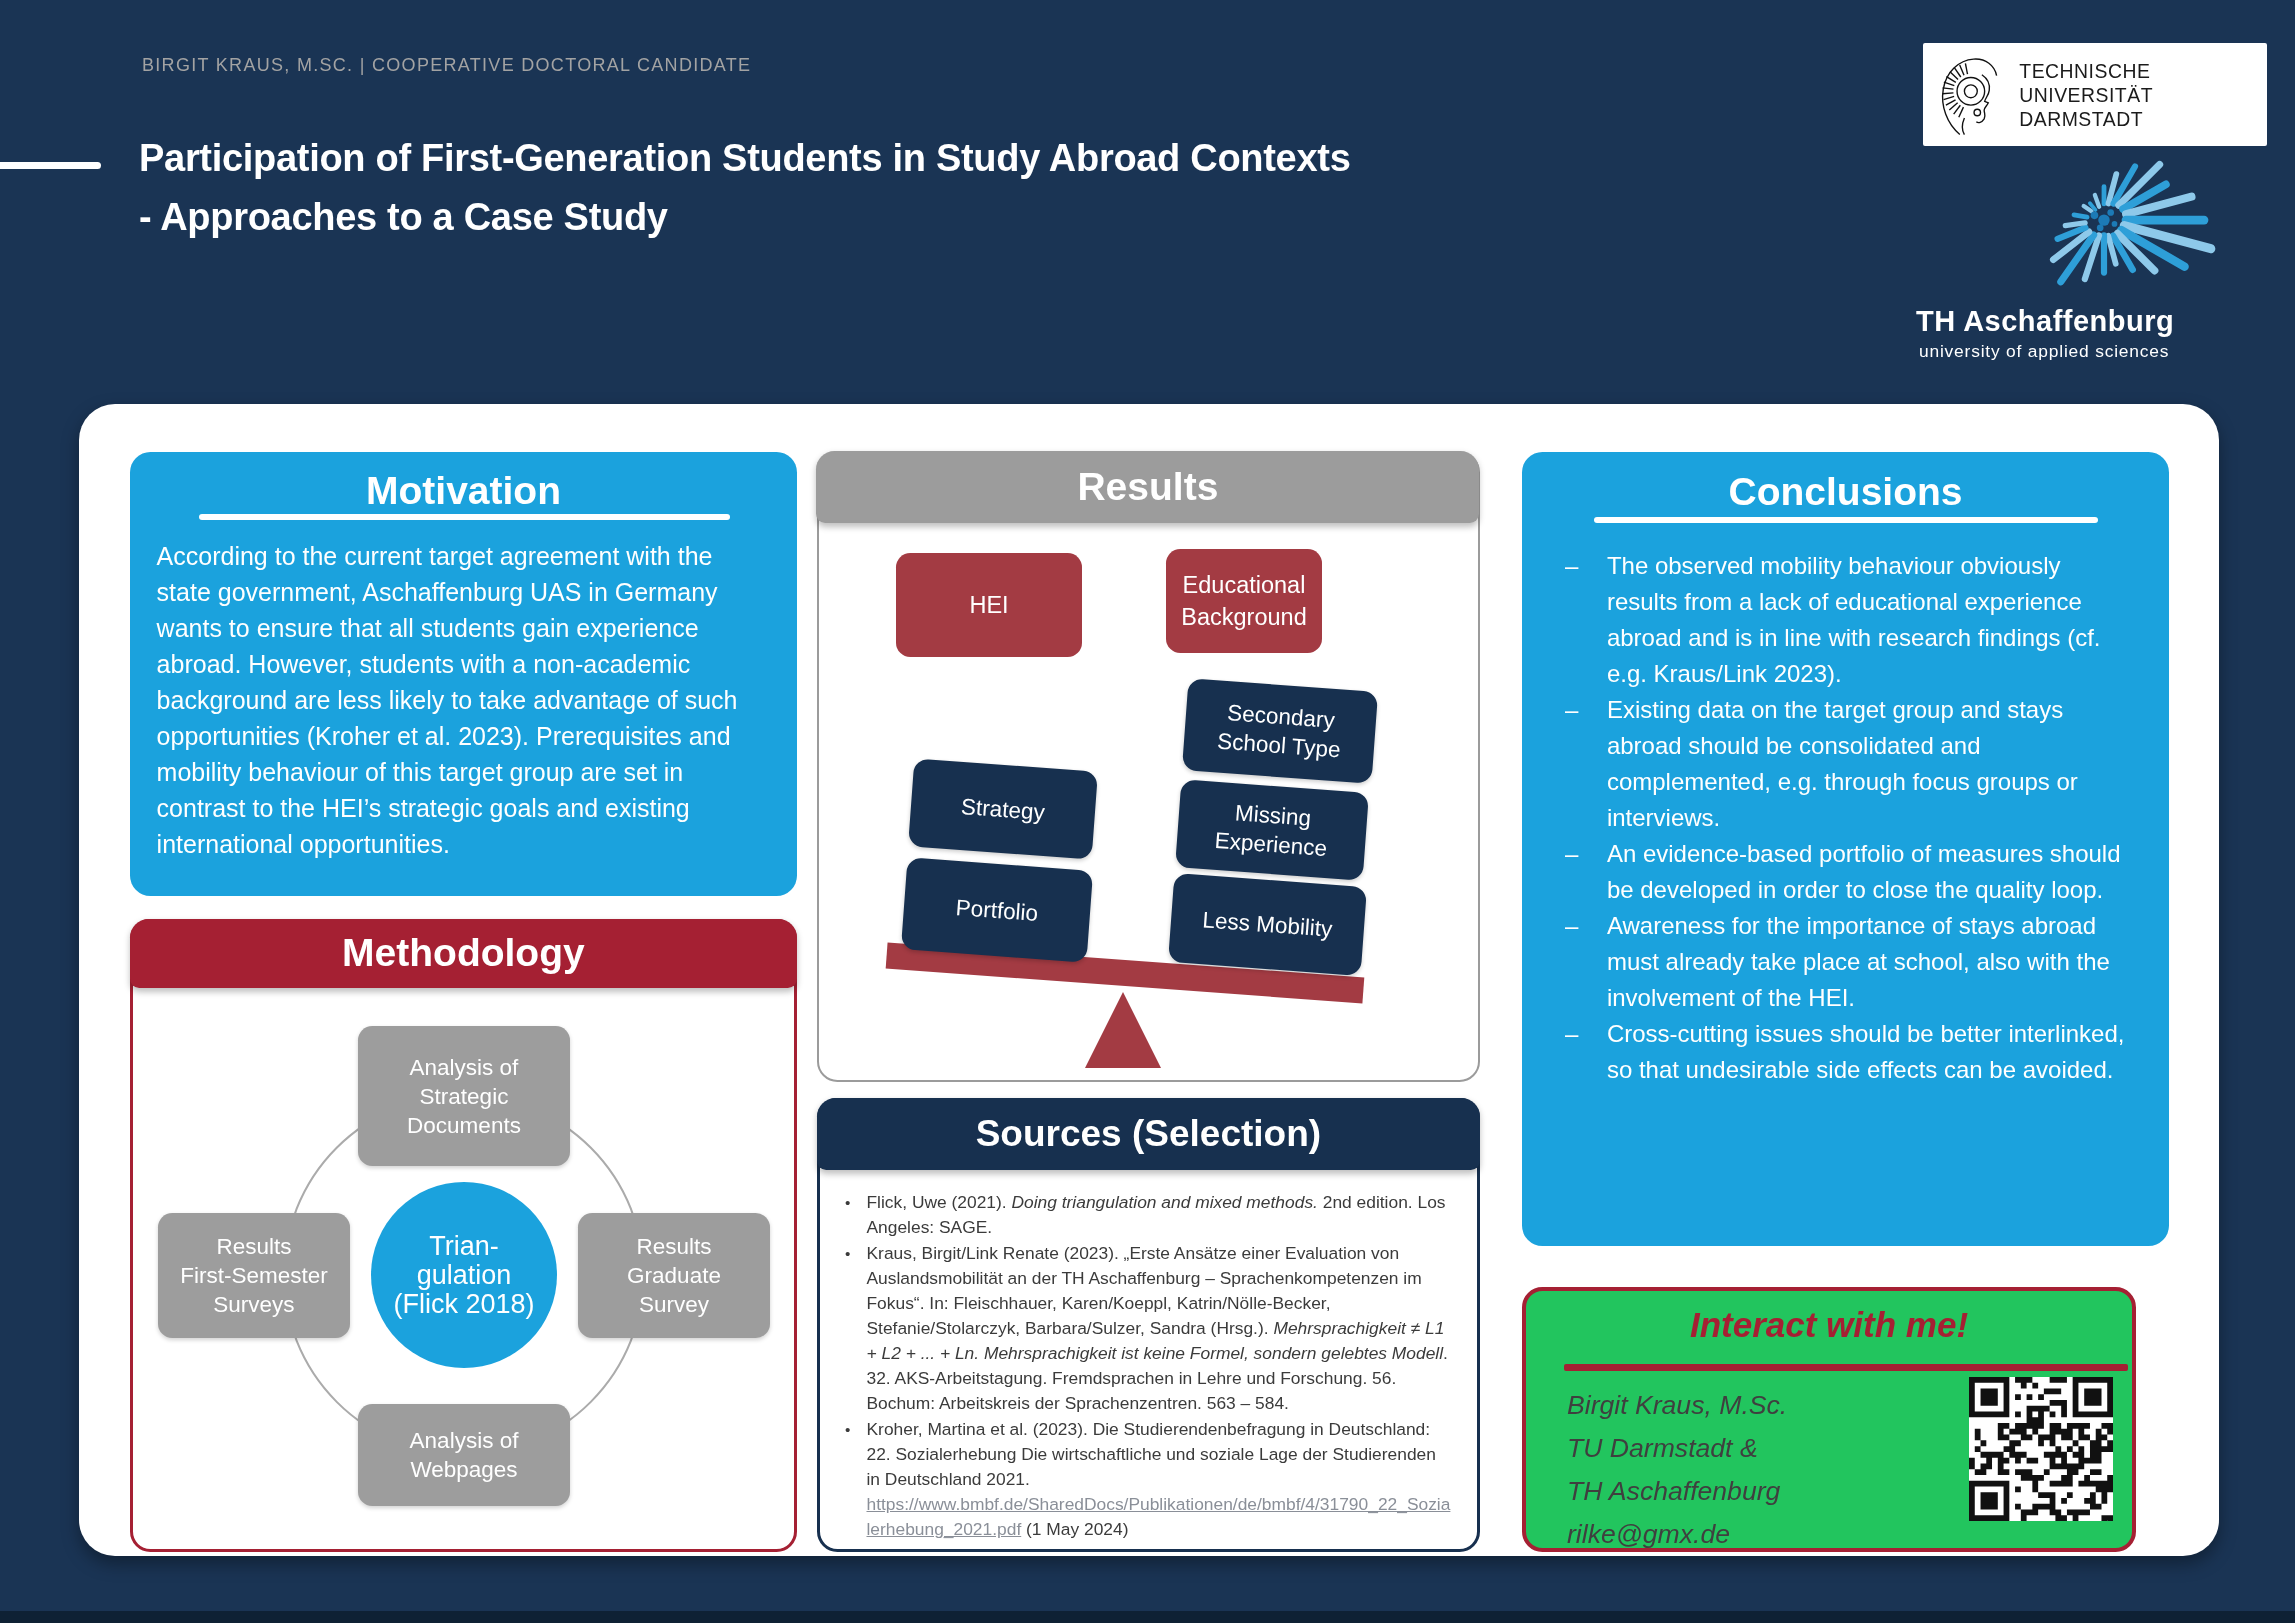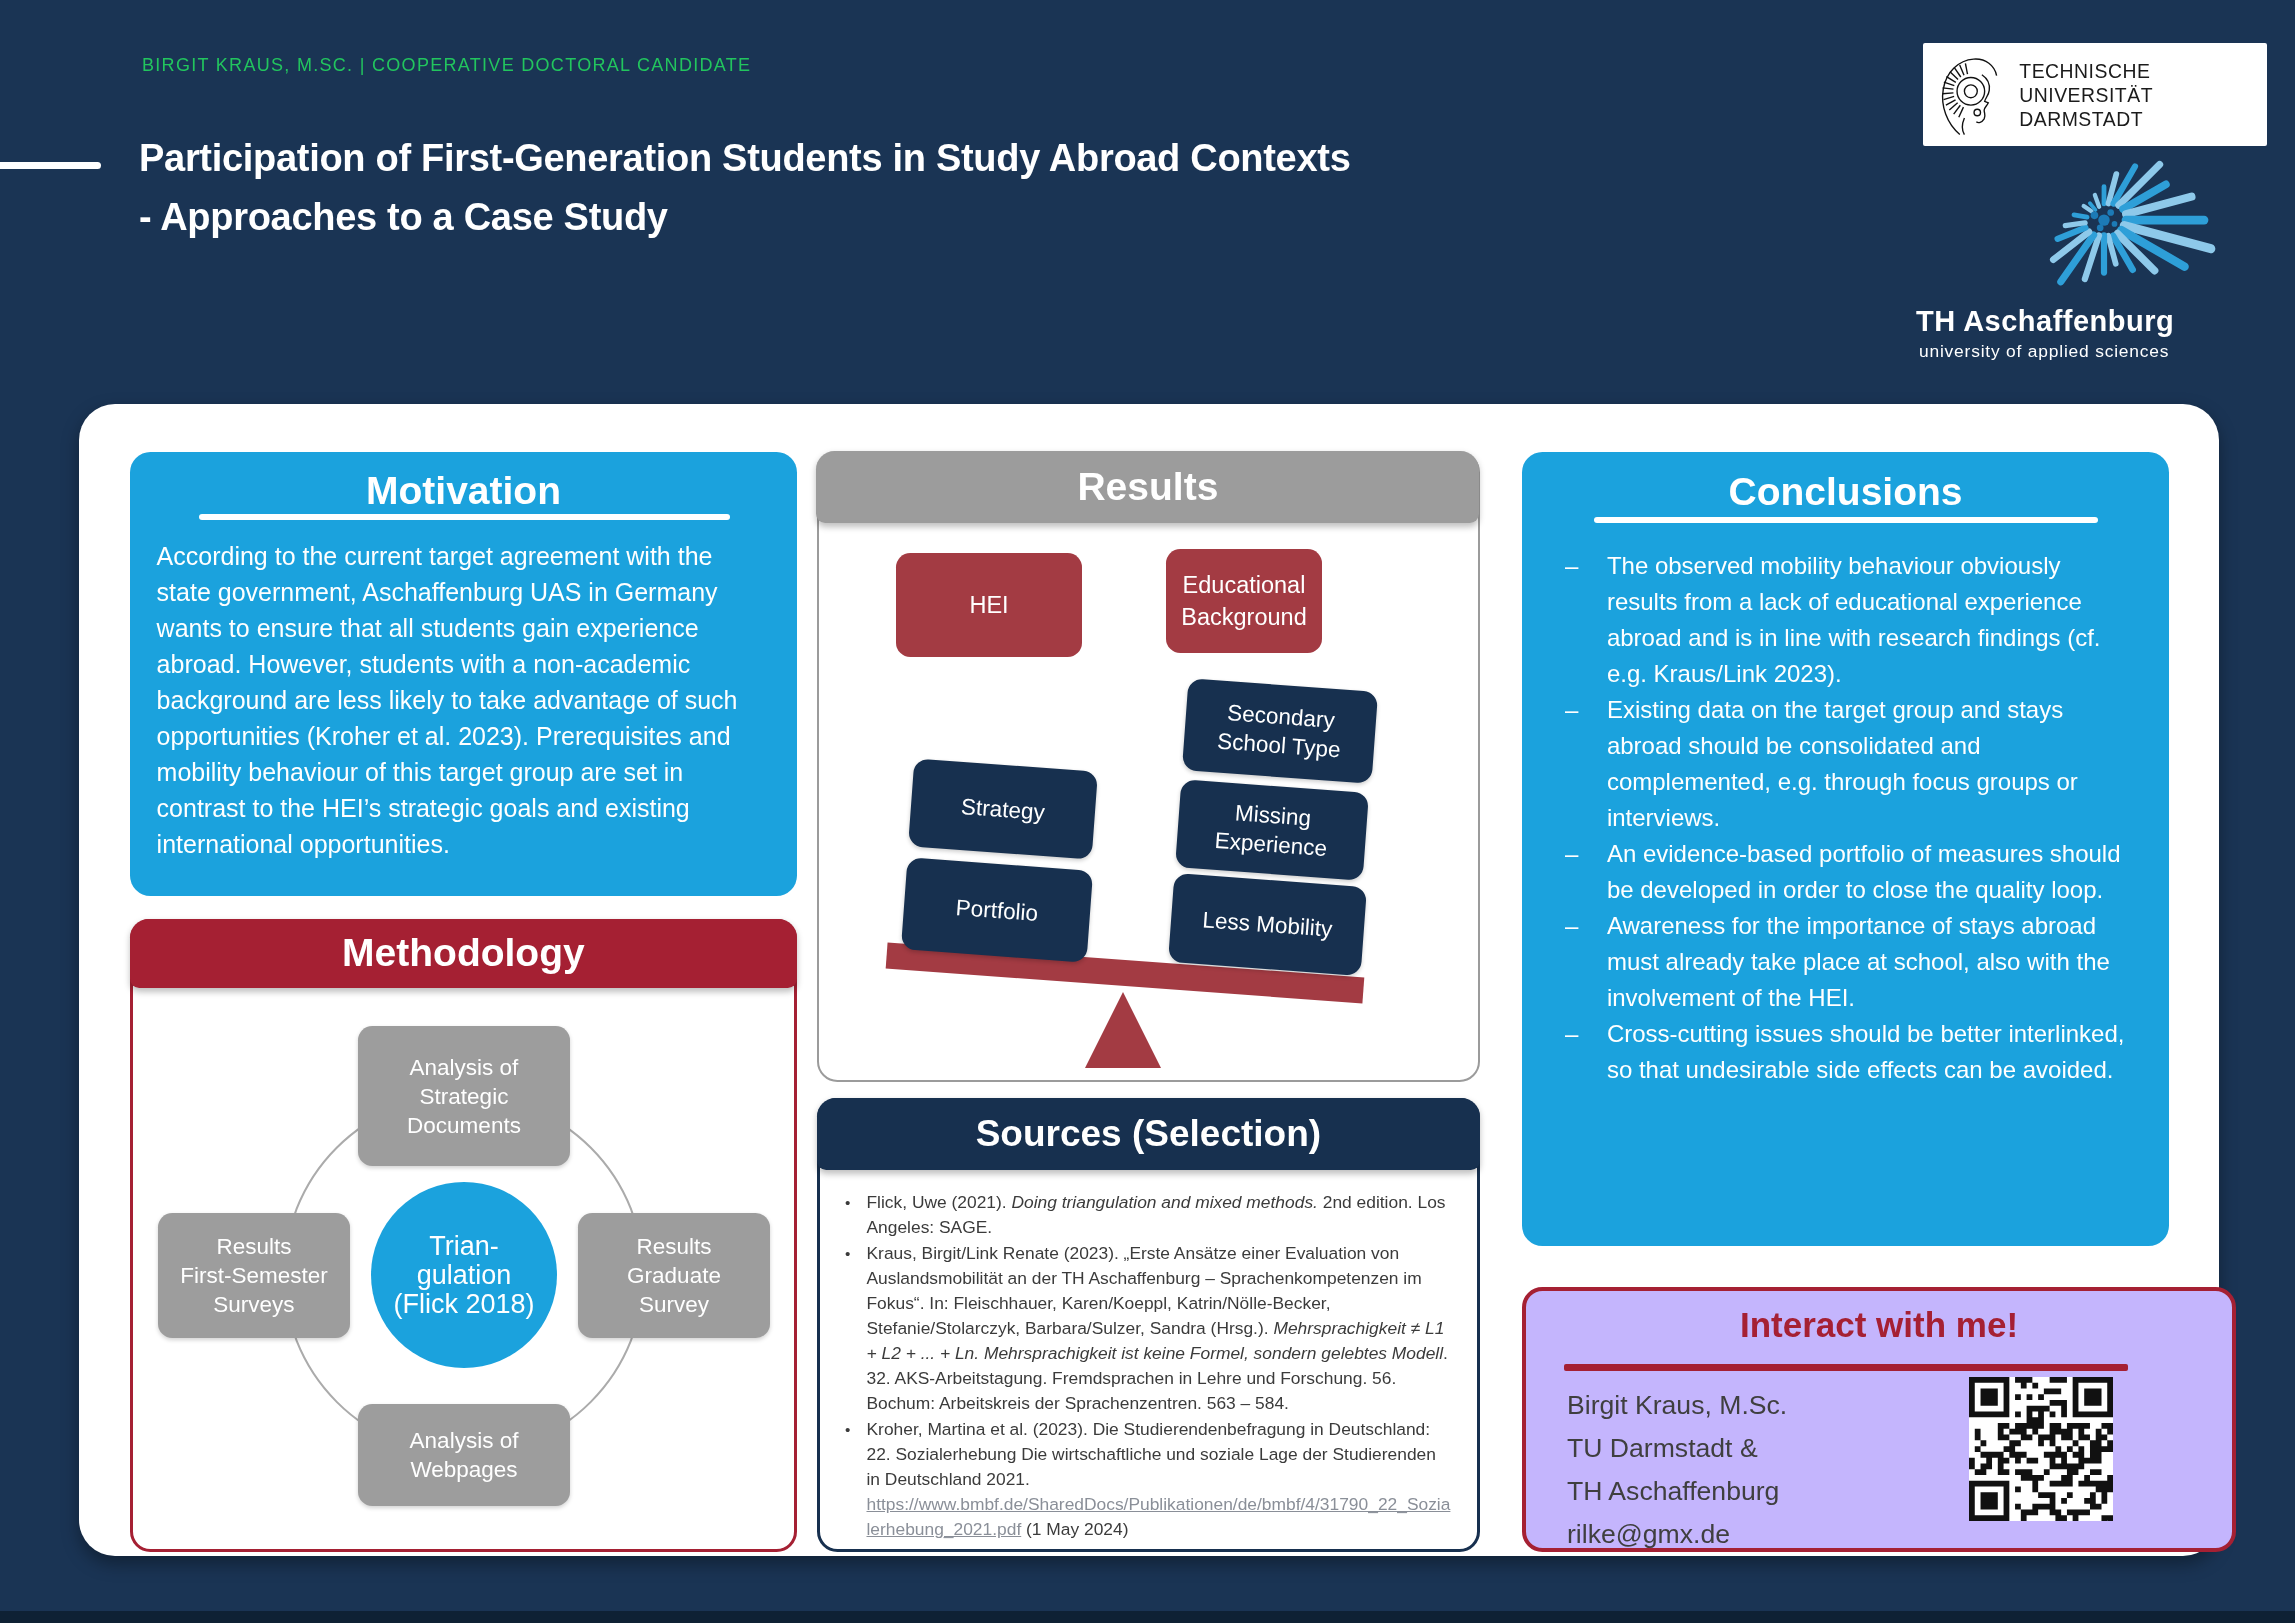--- a/index.html
+++ b/index.html
@@ -5,21 +5,21 @@
   :root{
     --navy:#1A3454; --navy-box:#17304F; --blue:#1BA2DD; --red:#A520337;
     --red-dark:#A52033; --red-box:#A33B43; --gray:#9C9C9C; --ink:#3B3B3B;
   }
   html{background:#10253d;}
   body{margin:0;font-family:"Liberation Sans","DejaVu Sans",sans-serif;}
   .poster{position:relative;width:2295px;height:1624px;background:var(--navy);overflow:hidden;}
   .abs{position:absolute;}
 
   
-  .kicker{left:142px;top:55px;color:#22c55e;font-size:18px;letter-spacing:1.3px;font-weight:400;}
+  .kicker{left:142px;top:55px;color:#a3a3a3;font-size:18px;letter-spacing:1.3px;font-weight:400;}
   .title-dash{left:0;top:162px;width:101px;height:6.6px;background:#fff;border-radius:0 4.1px 4.1px 0;}
   .poster-title{left:139px;top:129px;color:#fff;font-weight:bold;font-size:38px;line-height:59px;letter-spacing:-0.3px;}
   .poster-subtitle{left:143px;top:294px;color:#F2F6FA;font-size:31px;font-weight:400;letter-spacing:0.3px;}
 
   .tu-logo{left:1923px;top:43px;width:344px;height:103px;background:#fff;border-radius:2px;display:flex;align-items:center;gap:9.2px;padding:0 5.1px;box-sizing:border-box;}
   .tu-text{color:#1b1b1b;font-size:19.4px;line-height:24px;letter-spacing:0.5px;font-weight:400;}
   .th-logo-name{left:1916px;top:305px;color:#fff;font-size:29px;font-weight:bold;letter-spacing:0.5px;}
   .th-logo-tagline{left:1919px;top:341px;color:#fff;font-size:17.4px;letter-spacing:0.8px;}
 
   
@@ -76,21 +76,21 @@
   
   .conclusions{left:1522px;top:452px;width:647px;height:794px;background:var(--blue);}
   .conclusions .sec-title{top:18.4px;}
   .conclusions .underline{left:72px;top:65px;width:504px;}
   .conclusions-list{left:43px;top:96px;width:570px;color:#fff;font-size:24px;line-height:36px;}
   .c-item{display:flex;gap:15.3px;}
   .c-marker{flex:0 0 26.6px;text-align:left;}
   .c-text{flex:1;}
 
   
-  .interact{left:1522px;top:1287px;width:714px;height:265px;background:#c4b5fd;border:4.1px solid var(--red-dark);}
+  .interact{left:1522px;top:1287px;width:614px;height:265px;background:#22c55e;border:4.1px solid var(--red-dark);font-style:italic;}
   .interact-title{left:0;top:14.3px;width:100%;text-align:center;color:var(--red-dark);font-weight:bold;font-size:35px;}
   .interact-rule{left:38px;top:73px;width:564px;height:6.6px;background:var(--red-dark);border-radius:2px;}
   .contact{left:41px;top:93px;color:#3F3F3F;font-size:26.6px;line-height:43px;}
   .qr{left:443px;top:86px;width:144px;height:144px;background:#fff;}
 
   .footer-strip{left:0;bottom:0;width:100%;height:13.3px;background:#0E2134;}
 </style>
 </head>
 <body>
 

